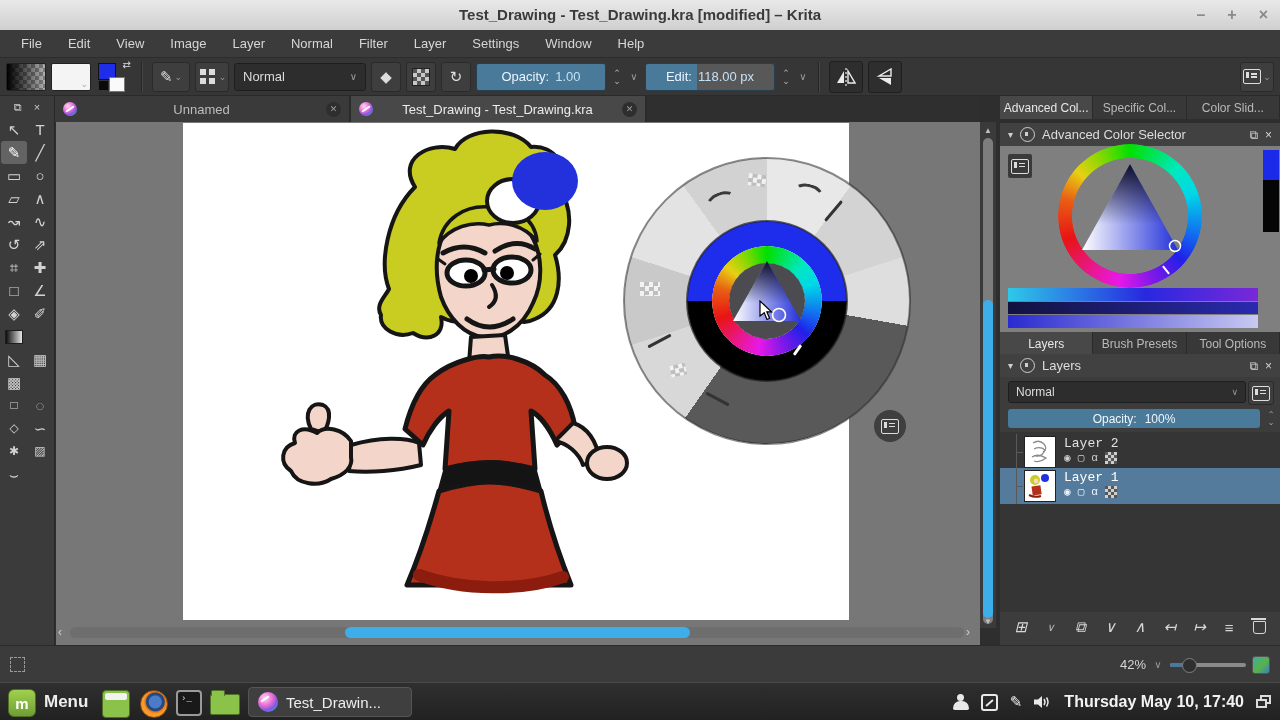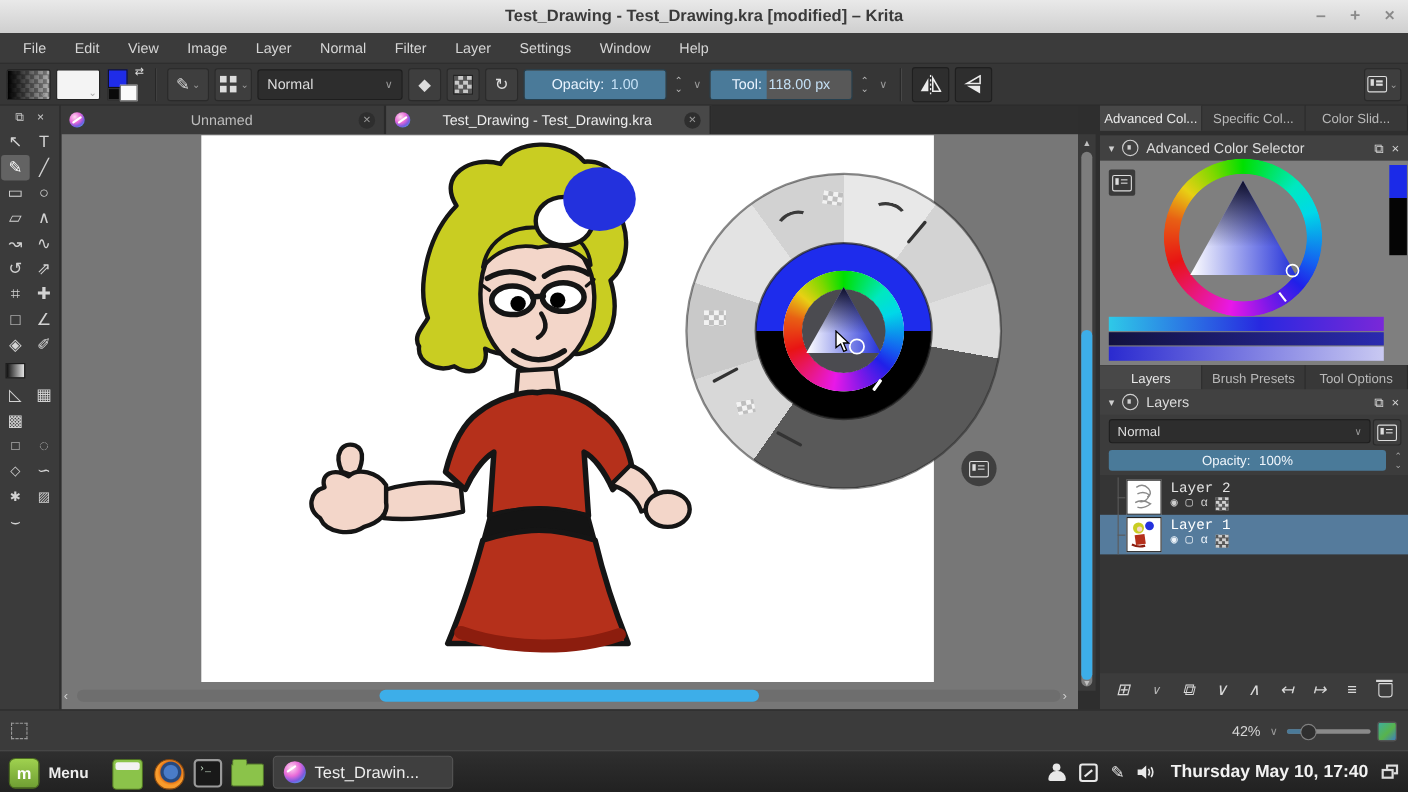--- a/index.html
+++ b/index.html
@@ -183,21 +183,21 @@
   .ztrack{position:relative;width:76px;height:4px;background:#8a8a8a;border-radius:2px;}
   .zfill{position:absolute;left:0;top:0;height:4px;width:18px;background:#4a7a99;border-radius:2px;}
   .zknob{position:absolute;left:12px;top:-5px;width:13px;height:13px;border-radius:50%;background:#2f2f2f;border:1px solid #808080;}
   .zico{width:16px;height:16px;border:1px solid #555;border-radius:3px;background:linear-gradient(135deg,#3fae9e,#58b34c 55%,#3f7ec0);}
   
   .taskbar{position:absolute;left:0;top:682px;width:1280px;height:38px;background:linear-gradient(#2f2f2f,#212121);
     border-top:1px solid #4a4a4a;color:#ededed;}
   .mint{position:absolute;left:8px;top:6px;width:26px;height:26px;border-radius:6px;
     background:linear-gradient(#9fd14f,#6f9e33);color:#fff;font-weight:bold;font-size:15px;
     display:flex;align-items:center;justify-content:center;border:1px solid #4e7020;}
-  .menu-label{position:absolute;left:44px;top:0;height:38px;display:flex;align-items:center;font-size:14px;font-weight:bold;}
+  .menu-label{position:absolute;left:44px;top:0;height:38px;display:flex;align-items:center;font-size:17px;font-weight:bold;}
   .qicon{position:absolute;top:7px;width:26px;height:26px;border-radius:4px;}
   .q-desktop{left:102px;background:#8bc34a;border:1px solid #4e6f22;}
   .q-desktop::before{content:"";position:absolute;left:2px;top:2px;right:2px;height:7px;background:#f2f2f2;border-radius:2px;}
   .q-firefox{left:140px;border-radius:50%;background:radial-gradient(circle at 55% 42%,#4a7cc8 0 6px,#27497e 7px 9px,#e87818 10px,#f89b2c 12px 14px);border:1px solid #8a4a10;}
   .q-term{left:176px;background:#191919;border:2px solid #9a9a9a;box-sizing:border-box;color:#cfe8cf;font-size:9px;
     font-family:"Liberation Mono",monospace;padding:2px 0 0 3px;}
   .q-folder{left:210px;top:11px;width:28px;height:19px;background:#8bc34a;border:1px solid #50722a;border-radius:2px;}
   .q-folder::before{content:"";position:absolute;left:0;top:-5px;width:12px;height:5px;background:#8bc34a;border:1px solid #50722a;border-bottom:none;border-radius:2px 2px 0 0;}
   .taskbtn{position:absolute;left:248px;top:4px;width:164px;height:30px;background:#3f3f3f;border:1px solid #555;
     border-radius:4px;display:flex;align-items:center;gap:8px;padding:0 9px;box-sizing:border-box;font-size:15px;}
@@ -283,21 +283,21 @@
       <span>Opacity:</span>
       <span class="val">1.00</span>
     </div>
     <div class="spin">
       <span>⌃</span>
         <span>⌄</span>
     </div>
     <div class="dd">∨</div>
     <div class="slider sz-slider">
       <div class="fill"></div>
-      <span>Tool:</span>
+      <span>Edit:</span>
       <span class="val">118.00 px</span>
     </div>
     <div class="spin">
       <span>⌃</span>
         <span>⌄</span>
     </div>
     <div class="dd">∨</div>
     <div class="vsep"></div>
     <div class="mirbtn">
       <svg width="20" height="18" viewBox="0 0 20 18">

